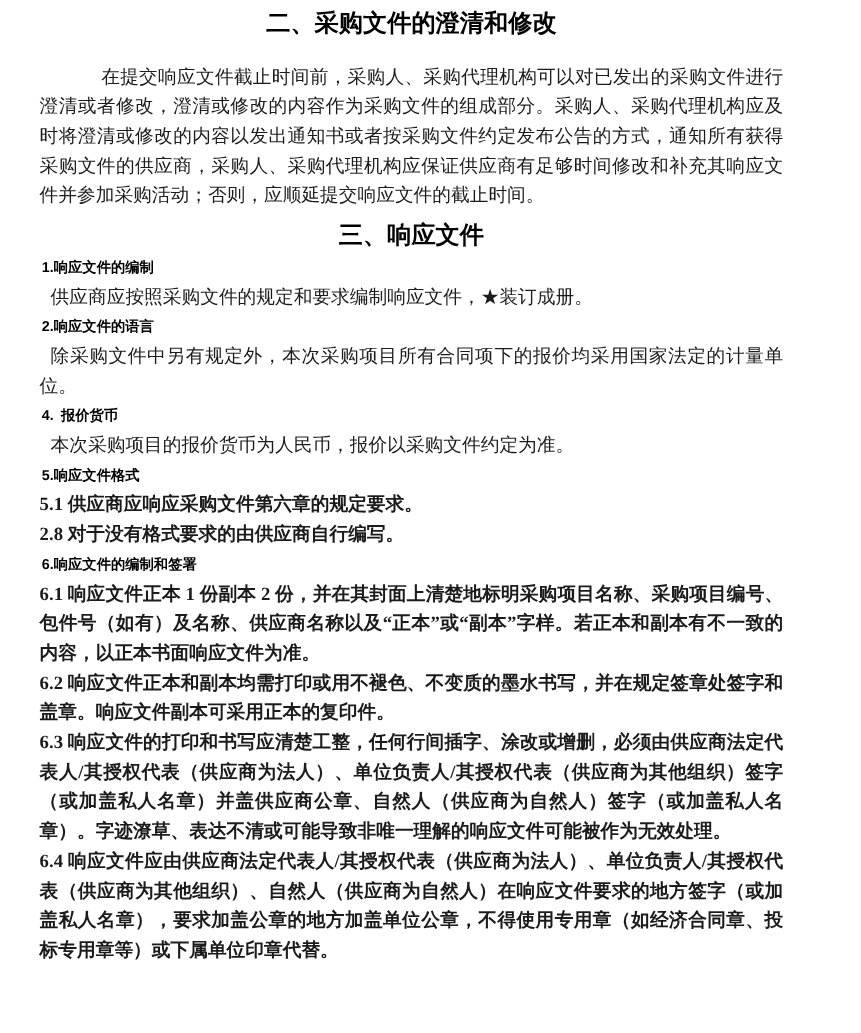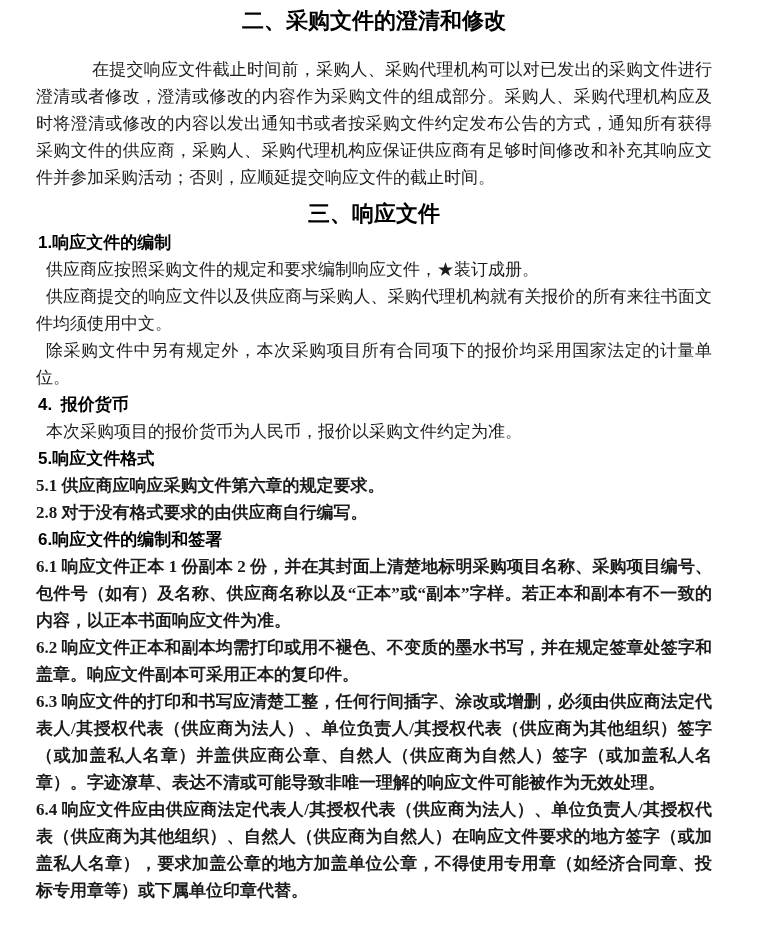--- a/index.html
+++ b/index.html
@@ -35,21 +35,21 @@
   .doc-title.second {
     margin-top: 8px;
   }
   .lead-para {
     margin: 20px 0 0 0;
     text-indent: 56px;
   }
   .clause-heading {
     font-family: "Liberation Sans", sans-serif;
     font-weight: 700;
-    font-size: 17px;
+    font-size: 13px;
     line-height: 27px;
     margin: 0;
     padding-left: 2px;
     color: #000000;
     text-align: left;
   }
   .clause-body {
     margin: 0;
     text-indent: 10px;
   }
@@ -66,21 +66,21 @@
 
   <h1 class="doc-title first">二、采购文件的澄清和修改</h1>
 
   <p class="lead-para">在提交响应文件截止时间前，采购人、采购代理机构可以对已发出的采购文件进行澄清或者修改，澄清或修改的内容作为采购文件的组成部分。采购人、采购代理机构应及时将澄清或修改的内容以发出通知书或者按采购文件约定发布公告的方式，通知所有获得采购文件的供应商，采购人、采购代理机构应保证供应商有足够时间修改和补充其响应文件并参加采购活动；否则，应顺延提交响应文件的截止时间。</p>
 
   <h1 class="doc-title second">三、响应文件</h1>
 
   <h2 class="clause-heading">1.响应文件的编制</h2>
   <p class="clause-body">供应商应按照采购文件的规定和要求编制响应文件，★装订成册。</p>
 
-  <p class="clause-body">供应商提交的响应文件以及供应商与采购人、采购代理机构就有关报价的所有来往书面文件均须使用中文。</p>
+  <h2 class="clause-heading">2.响应文件的语言</h2>
 
   <p class="clause-body">除采购文件中另有规定外，本次采购项目所有合同项下的报价均采用国家法定的计量单位。</p>
 
   <h2 class="clause-heading">4. 报价货币</h2>
   <p class="clause-body">本次采购项目的报价货币为人民币，报价以采购文件约定为准。</p>
 
   <h2 class="clause-heading">5.响应文件格式</h2>
   <p class="sub-clause">5.1 供应商应响应采购文件第六章的规定要求。</p>
   <p class="sub-clause">2.8 对于没有格式要求的由供应商自行编写。</p>
 

